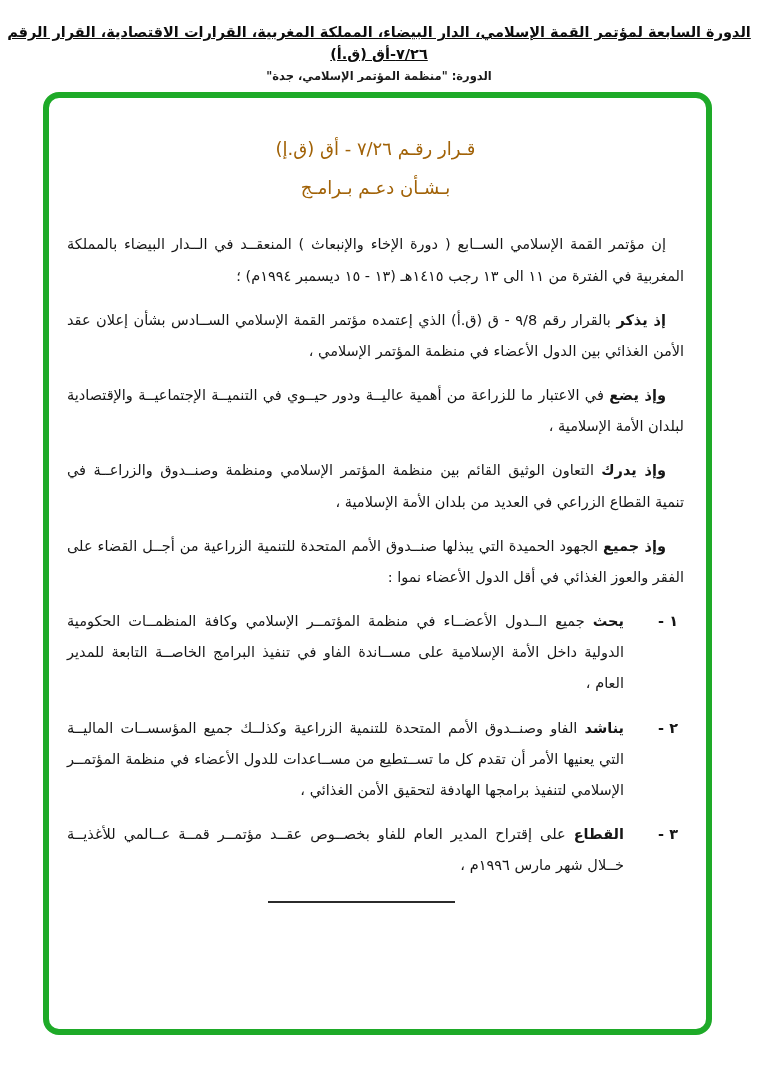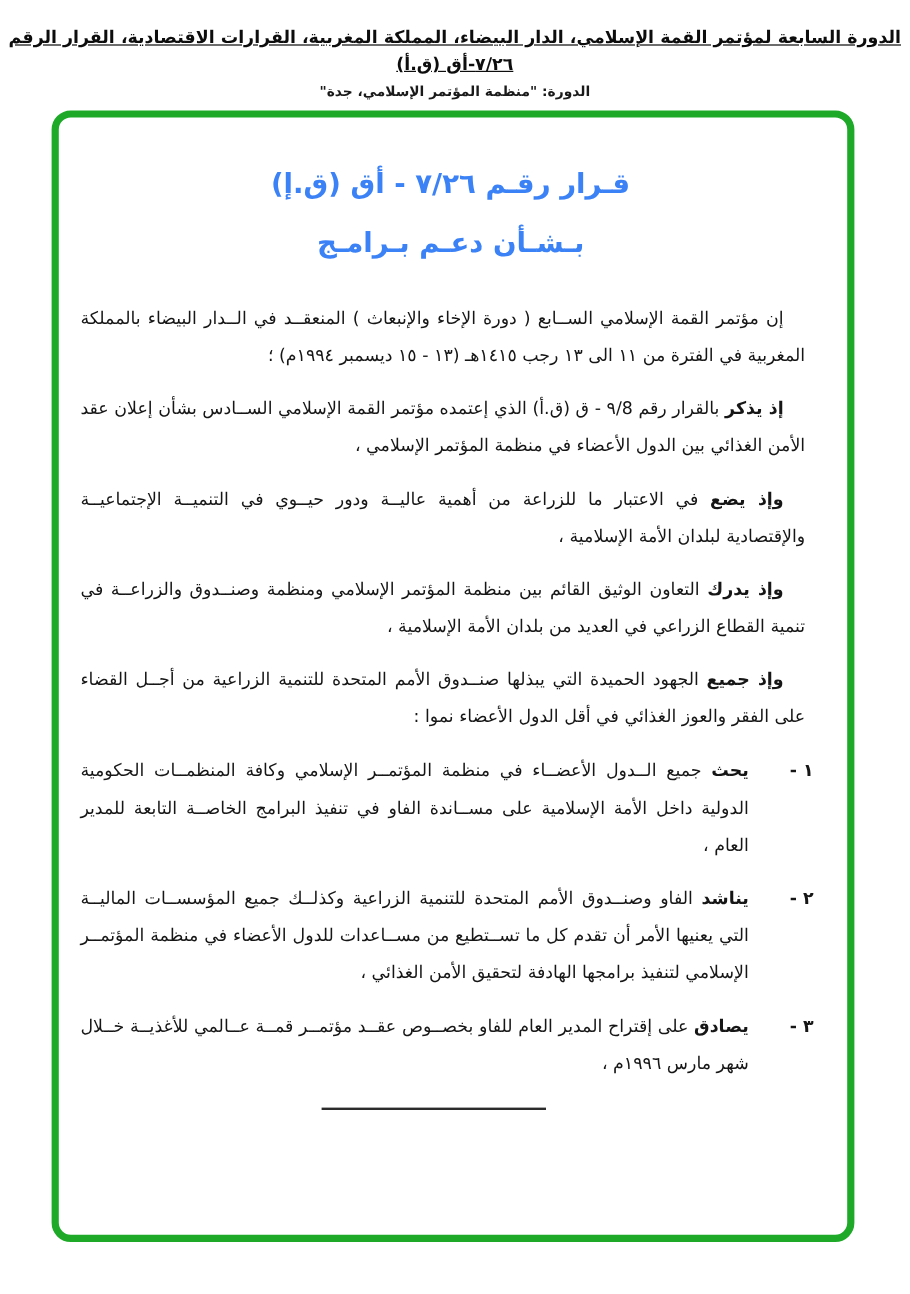--- a/index.html
+++ b/index.html
@@ -17,27 +17,27 @@
   
   .green-frame{
     position:absolute;left:43px;top:92px;width:657px;height:931px;
     border:6px solid #1eaa28;border-radius:16px;background:#ffffff;
   }
   .doc{
     position:absolute;inset:0;direction:rtl;
     padding:26px 22px 0 18px;
   }
 
-  .doc-title{text-align:center;font-weight:bold;font-size:23px;line-height:2.15;margin-top:6px;color:#3b82f6;}
+  .doc-title{text-align:center;font-weight:normal;font-size:18px;line-height:2.15;margin-top:6px;color:#a16207;}
   .doc-title .t-line{letter-spacing:.5px;}
 
   .body-text{margin-top:22px;}
   .para{
     font-size:14.5px;line-height:2.15;text-align:justify;
-    margin:0 13px 13px 0;color:#161616;text-indent:18px;
+    margin:0 0 13px 0;color:#161616;text-indent:18px;
   }
   .para .lead{font-weight:bold;}
 
   .item{
     position:relative;padding-right:60px;margin:0 0 13px 0;
     font-size:14.5px;line-height:2.15;text-align:justify;color:#161616;
   }
   .item .num{position:absolute;right:6px;top:0;font-weight:bold;}
   .item .lead{font-weight:bold;}
 
@@ -86,21 +86,21 @@
         </div>
 
         <div class="item">
           <span class="num">٢ -</span>
           <span class="lead">يناشد</span>
           <span>الفاو وصنــدوق الأمم المتحدة للتنمية الزراعية وكذلــك جميع المؤسســات الماليــة التي يعنيها الأمر أن تقدم كل ما تســتطيع من مســاعدات للدول الأعضاء في منظمة المؤتمــر الإسلامي لتنفيذ برامجها الهادفة لتحقيق الأمن الغذائي ،</span>
         </div>
 
         <div class="item">
           <span class="num">٣ -</span>
-          <span class="lead">يصادق</span>
+          <span class="lead">القطاع</span>
           <span>على إقتراح المدير العام للفاو بخصــوص عقــد مؤتمــر قمــة عــالمي للأغذيــة خــلال شهر مارس ١٩٩٦م ،</span>
         </div>
 
         <div class="end-rule"></div>
 
       </div>
     </div>
   </div>
 
 </div>

